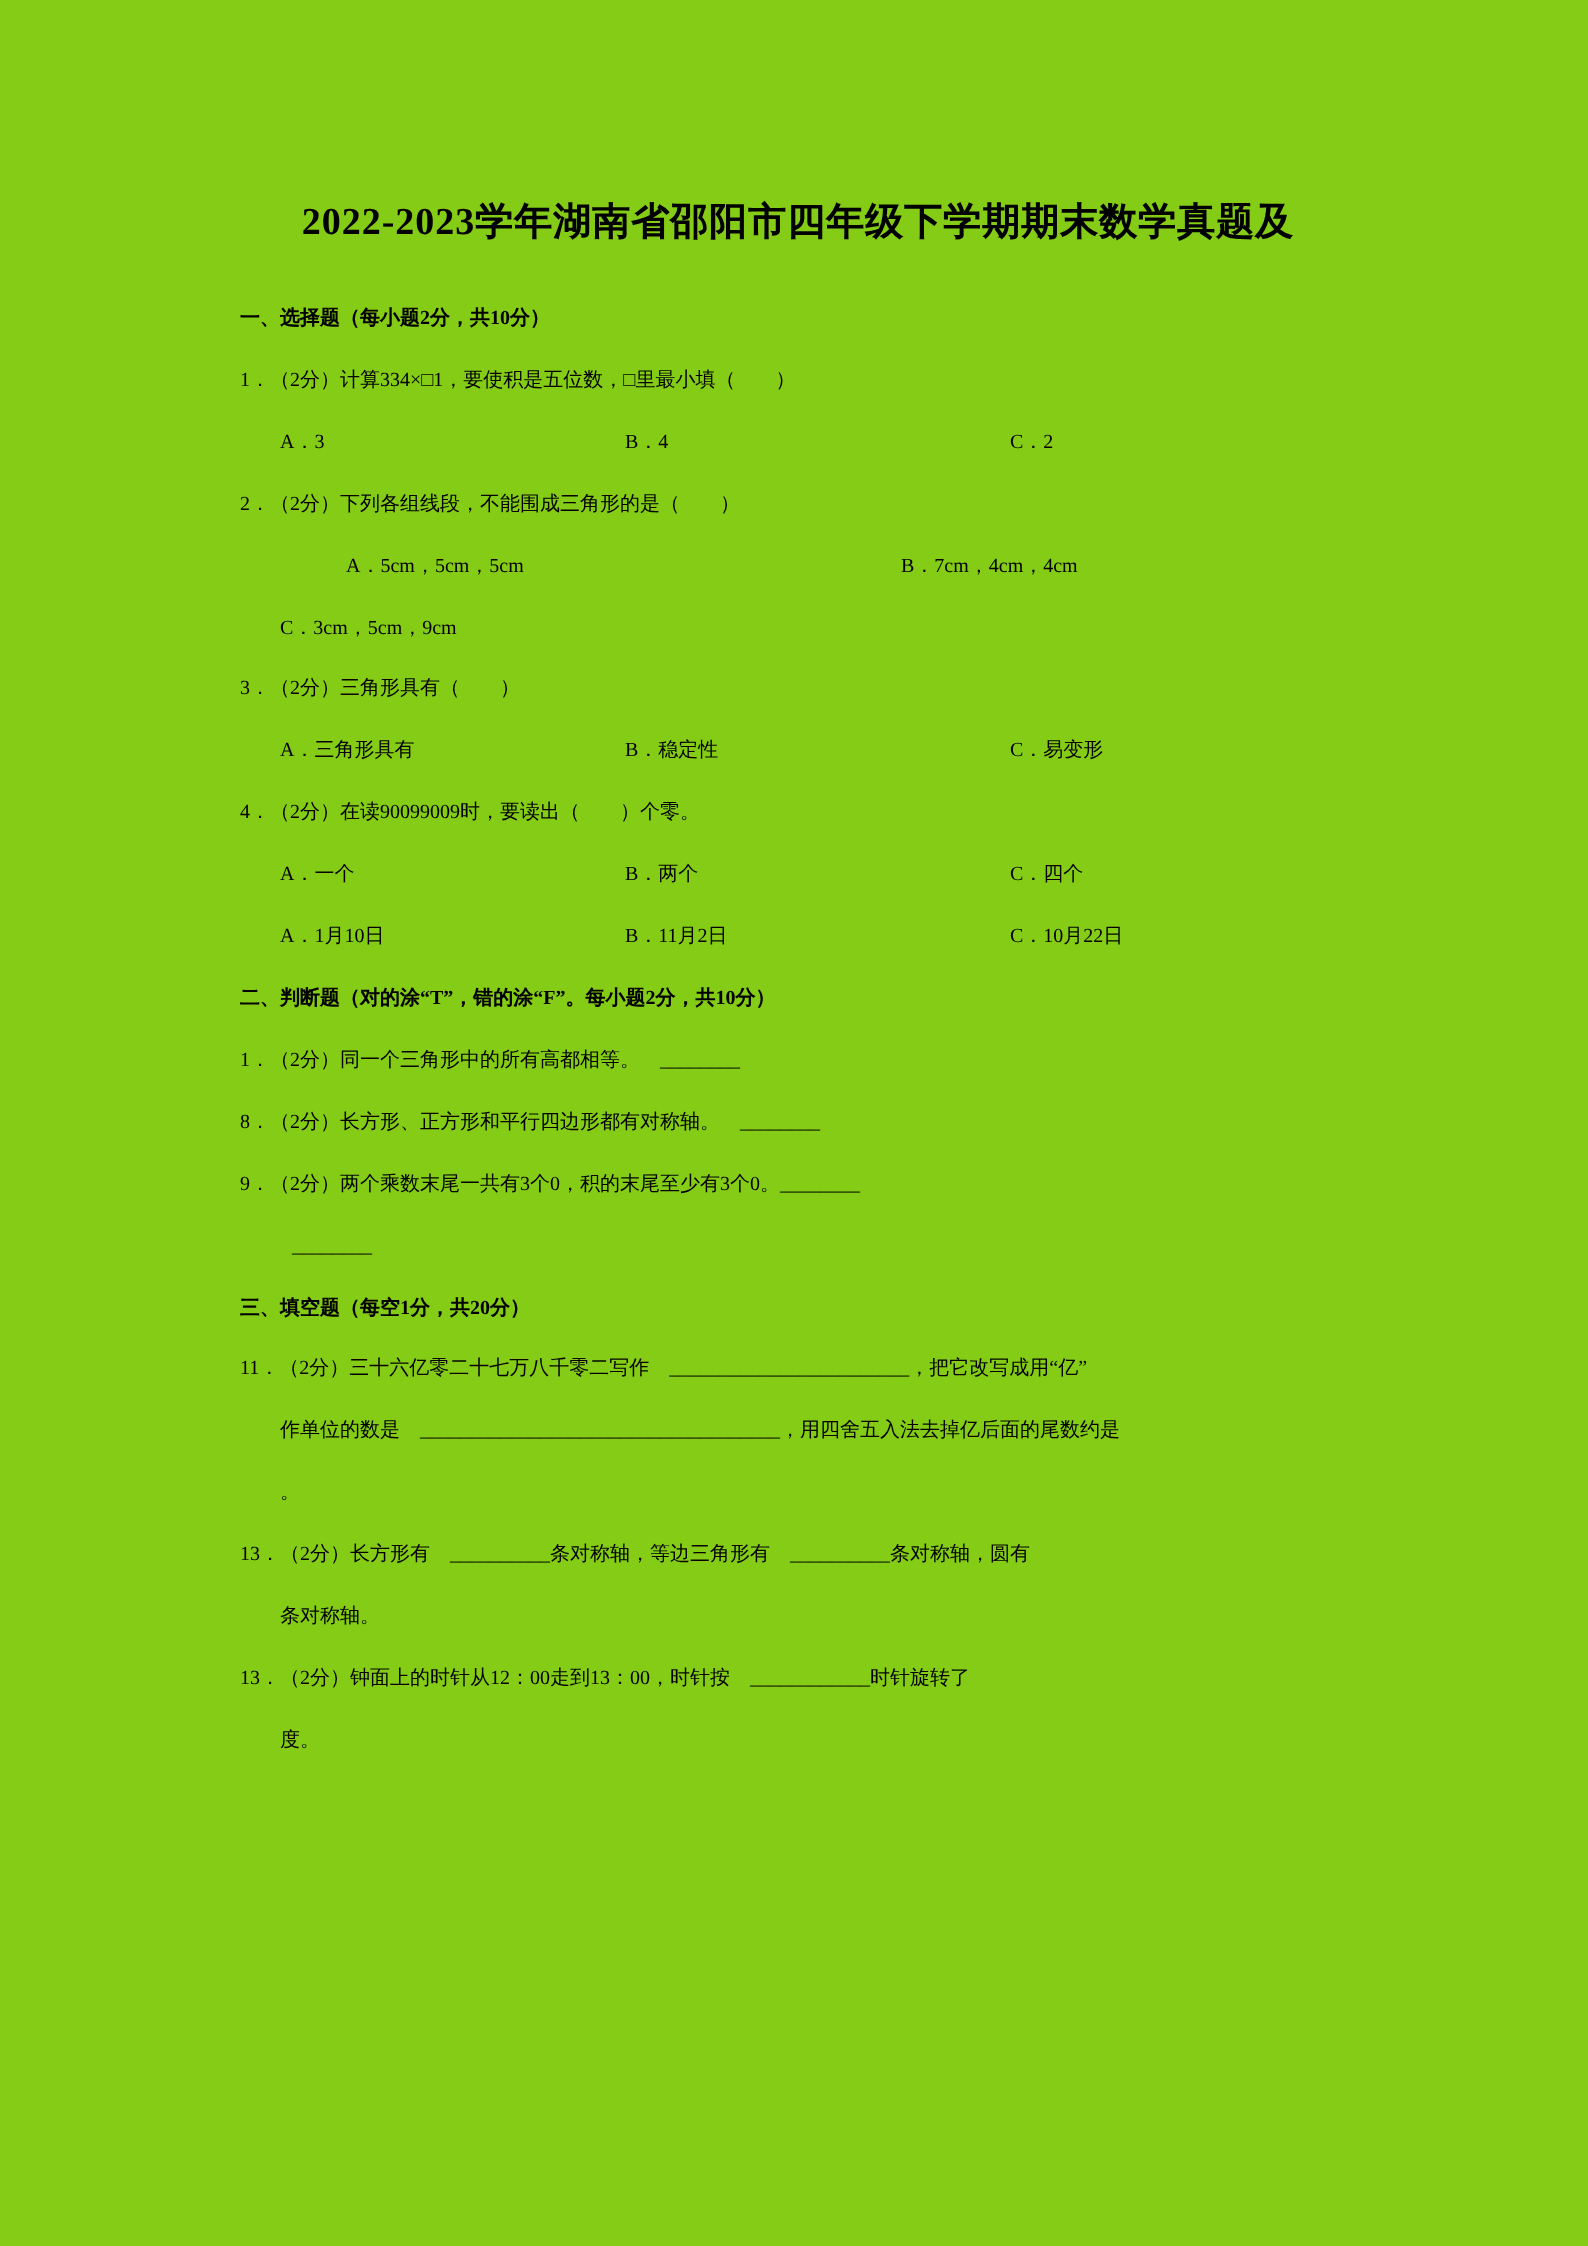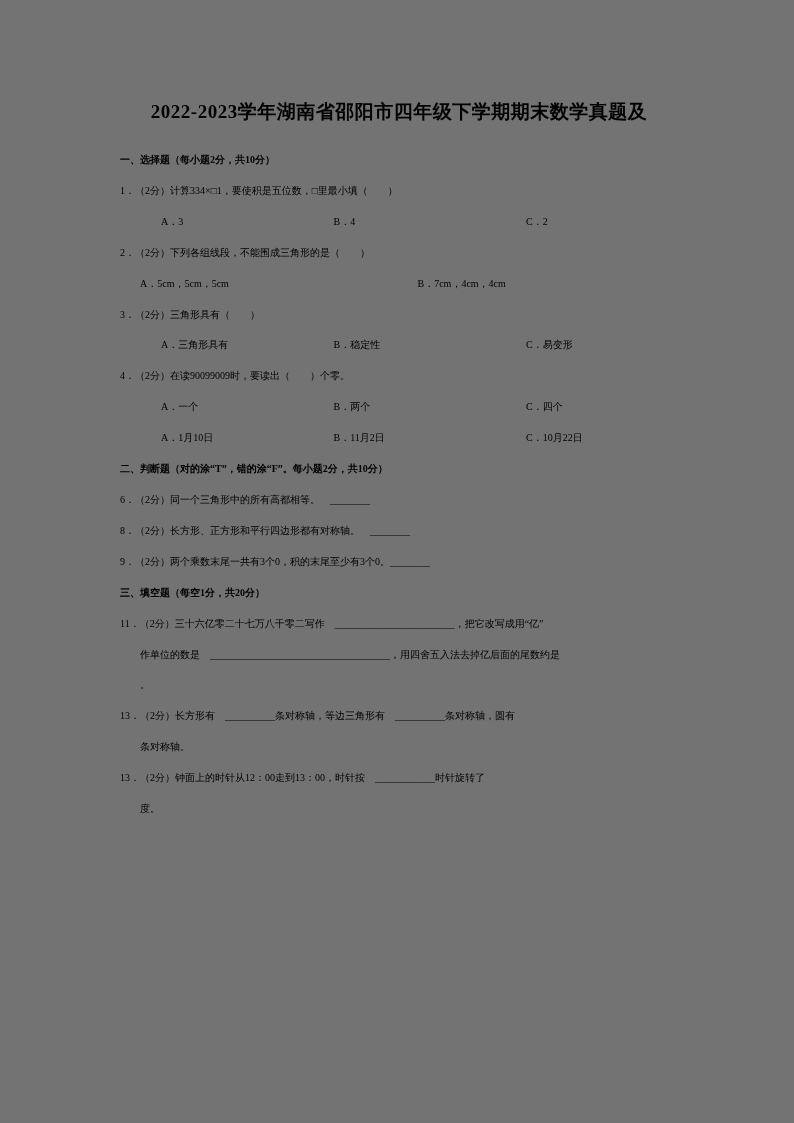--- a/index.html
+++ b/index.html
@@ -1,40 +1,40 @@
 <!DOCTYPE html>
 <html><head>
 <meta charset="utf-8">
 <style>
   html,body { margin:0; padding:0; background:#ffffff; }
   .page {
     position:relative;
     width:794px; height:1123px;
-    background:#737373; color:#000000;
+    background:#84cc16; color:#000000;
     font-family:"Liberation Serif","DejaVu Serif",serif;
     box-sizing:border-box;
     padding:90px 116px 0 120px;
     overflow:hidden;
   }
   .title-line {
     font-size:19px; font-weight:bold; text-align:center;
     line-height:43px; letter-spacing:0.5px;
   }
   .title-block { margin-bottom:12px; }
   .line {
     font-size:10px; line-height:30.9px;
     white-space:nowrap;
   }
   .heading { font-weight:bold; }
   .indent { padding-left:20px; }
   .indent2 { padding-left:26px; }
   .opt { display:inline-block; }
-  .c1 { width:170px;margin-left:21px; }
+  .c1 { width:170px; }
   .c2 { width:190px; }
-  .cw { width:275px; }
+  .cw { width:275px;margin-left:33px; }
 </style>
 </head>
 <body>
 
 <div class="page">
 
   <div class="title-block">
     <div class="title-line">2022-2023学年湖南省邵阳市四年级下学期期末数学真题及</div>
   </div>
 
@@ -46,20 +46,23 @@
       <span class="opt c1">A．3</span>
       <span class="opt c2">B．4</span>
       <span class="opt">C．2</span>
     </div>
 
     <div class="line">2．（2分）下列各组线段，不能围成三角形的是（　　）</div>
     <div class="line indent">
       <span class="opt cw">A．5cm，5cm，5cm</span>
       <span class="opt">B．7cm，4cm，4cm</span>
     </div>
+    <div class="line indent">
+      <span class="opt">C．3cm，5cm，9cm</span>
+    </div>
 
     <div class="line">3．（2分）三角形具有（　　）</div>
     <div class="line indent">
       <span class="opt c1">A．三角形具有</span>
       <span class="opt c2">B．稳定性</span>
       <span class="opt">C．易变形</span>
     </div>
 
     <div class="line">4．（2分）在读90099009时，要读出（　　）个零。</div>
     <div class="line indent">
@@ -70,23 +73,24 @@
 
     <div class="line indent">
       <span class="opt c1">A．1月10日</span>
       <span class="opt c2">B．11月2日</span>
       <span class="opt">C．10月22日</span>
     </div>
   </div>
 
   <div>
     <div class="line heading">二、判断题（对的涂“T”，错的涂“F”。每小题2分，共10分）</div>
-    <div class="line">6．（2分）同一个三角形中的所有高都相等。　________</div>
+    <div class="line">1．（2分）同一个三角形中的所有高都相等。　________</div>
     <div class="line">8．（2分）长方形、正方形和平行四边形都有对称轴。　________</div>
     <div class="line">9．（2分）两个乘数末尾一共有3个0，积的末尾至少有3个0。________</div>
+    <div class="line indent2">________</div>
   </div>
 
   <div>
     <div class="line heading">三、填空题（每空1分，共20分）</div>
     <div class="line">11．（2分）三十六亿零二十七万八千零二写作　________________________，把它改写成用“亿”</div>
     <div class="line indent">作单位的数是　____________________________________，用四舍五入法去掉亿后面的尾数约是</div>
     <div class="line indent">。</div>
     <div class="line">13．（2分）长方形有　__________条对称轴，等边三角形有　__________条对称轴，圆有</div>
     <div class="line indent">条对称轴。</div>
     <div class="line">13．（2分）钟面上的时针从12：00走到13：00，时针按　____________时针旋转了</div>

